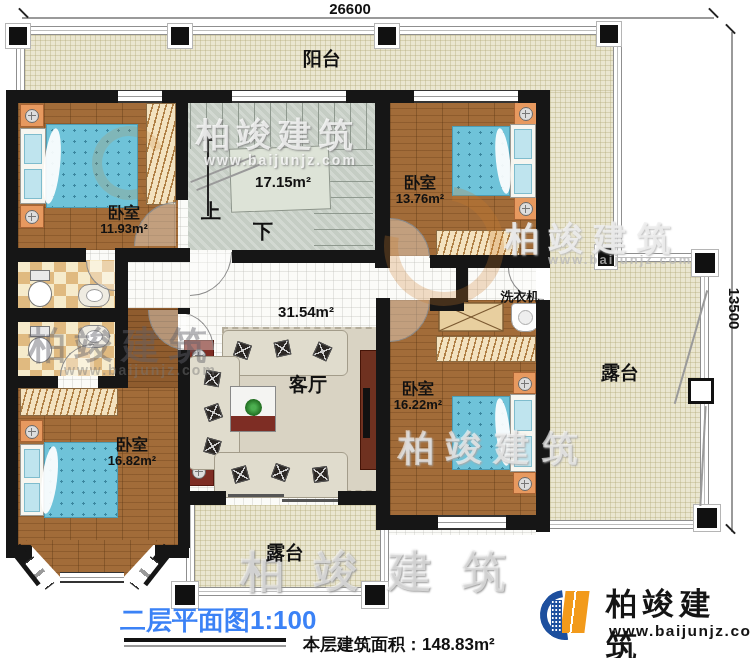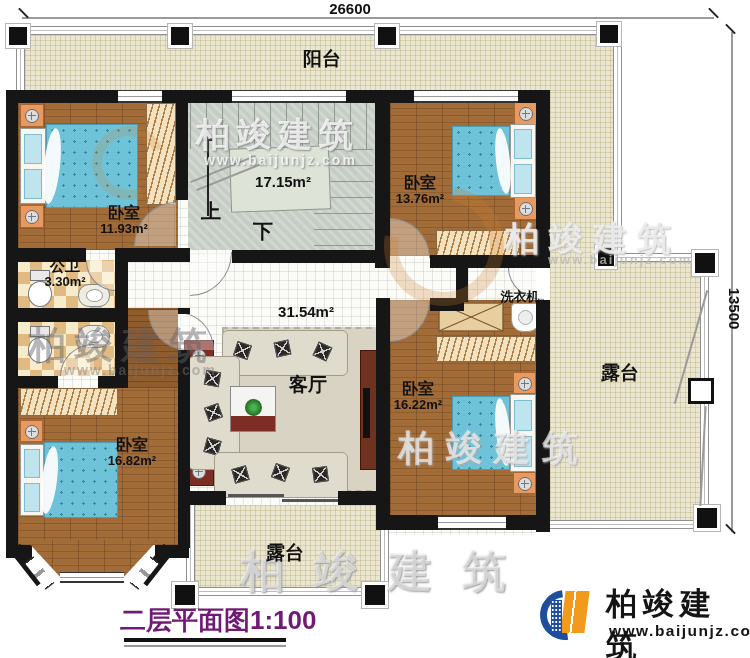--- a/index.html
+++ b/index.html
@@ -274,36 +274,35 @@
     <div class="ar">13.76m²</div>
   </div>
   <div class="a lbl" style="left:82px;top:436px;width:100px">
     <div class="nm">卧室</div>
     <div class="ar">16.82m²</div>
   </div>
   <div class="a lbl" style="left:368px;top:380px;width:100px">
     <div class="nm">卧室</div>
     <div class="ar">16.22m²</div>
   </div>
-  <div class="a lbl" style="left:22px;top:258px;width:86px;font-size:15px">
-    <div class="nm" style="font-size:15px">公卫</div>
-    <div class="ar">3.30m²</div>
-  </div>
   <div class="a lbl" style="left:238px;top:174px;width:90px;font-size:15px">17.15m²</div>
   <div class="a lbl" style="left:196px;top:200px;width:30px;font-size:20px">上</div>
   <div class="a lbl" style="left:248px;top:220px;width:30px;font-size:20px">下</div>
   <div class="a lbl" style="left:266px;top:304px;width:80px;font-size:15px">31.54m²</div>
   <div class="a lbl" style="left:278px;top:374px;width:60px;font-size:19px">客厅</div>
   <div class="a lbl" style="left:488px;top:290px;width:64px;font-size:13px">洗衣机</div>
   <div class="a lbl" style="left:590px;top:362px;width:60px;font-size:19px">露台</div>
   <div class="a lbl" style="left:255px;top:542px;width:60px;font-size:19px">露台</div>
 
-  <div class="a" style="left:120px;top:603px;font-size:26px;font-weight:bold;color:#701a75">二层平面图1:100</div>
+  <div class="a" style="left:120px;top:603px;font-size:26px;font-weight:bold;color:#3b82f6">二层平面图1:100</div>
   <div class="a" style="left:124px;top:638px;width:162px;height:4px;background:#111"></div>
   <div class="a" style="left:124px;top:645px;width:162px;height:2px;background:#999"></div>
+  <div class="a" style="left:303px;top:633px;font-size:17px;font-weight:bold;color:#111">
+    <span>本层建筑面积：</span><span>148.83m²</span>
+  </div>
 
   <div class="a" style="left:540px;top:590px;width:50px;height:50px;border:7px solid #1d4f9e;border-radius:50%;border-top-color:transparent;border-right-color:transparent;transform:rotate(38deg)"></div>
   <div class="a" style="left:563px;top:591px;width:24px;height:42px;background:#f29a1b;transform:skewX(-7deg);background-image:linear-gradient(90deg,transparent 9px,#fff 9px,#fff 11px,transparent 11px)"></div>
   <div class="a" style="left:551px;top:600px;width:11px;height:33px;background:#1d4f9e;background-image:radial-gradient(#fff .8px,transparent 1px);background-size:3.5px 4px"></div>
   <div class="a" style="left:606px;top:583px;font-size:31px;font-weight:bold;letter-spacing:6px;color:#141414">柏竣建筑</div>
   <div class="a" style="left:609px;top:622px;font-size:15.5px;font-weight:bold;letter-spacing:1.5px;color:#141414">www.baijunjz.com</div>
 
 </div>
 
 </body></html>

